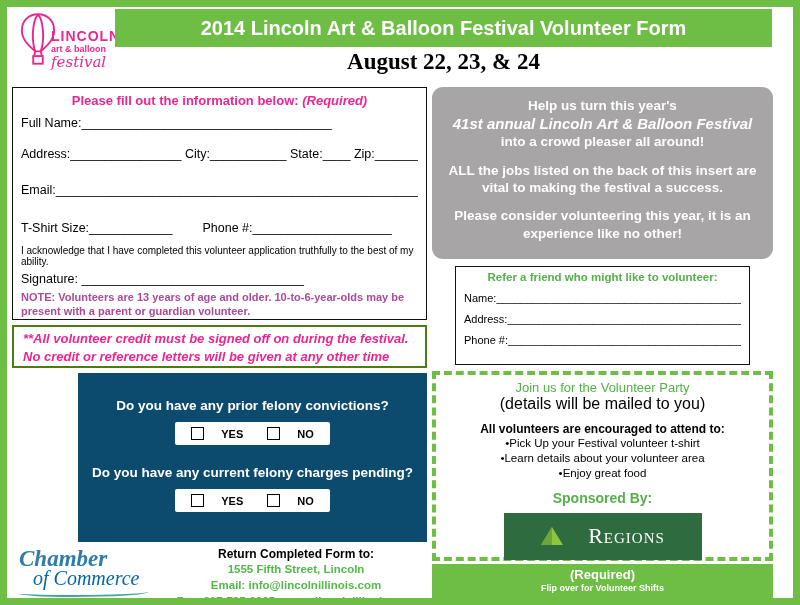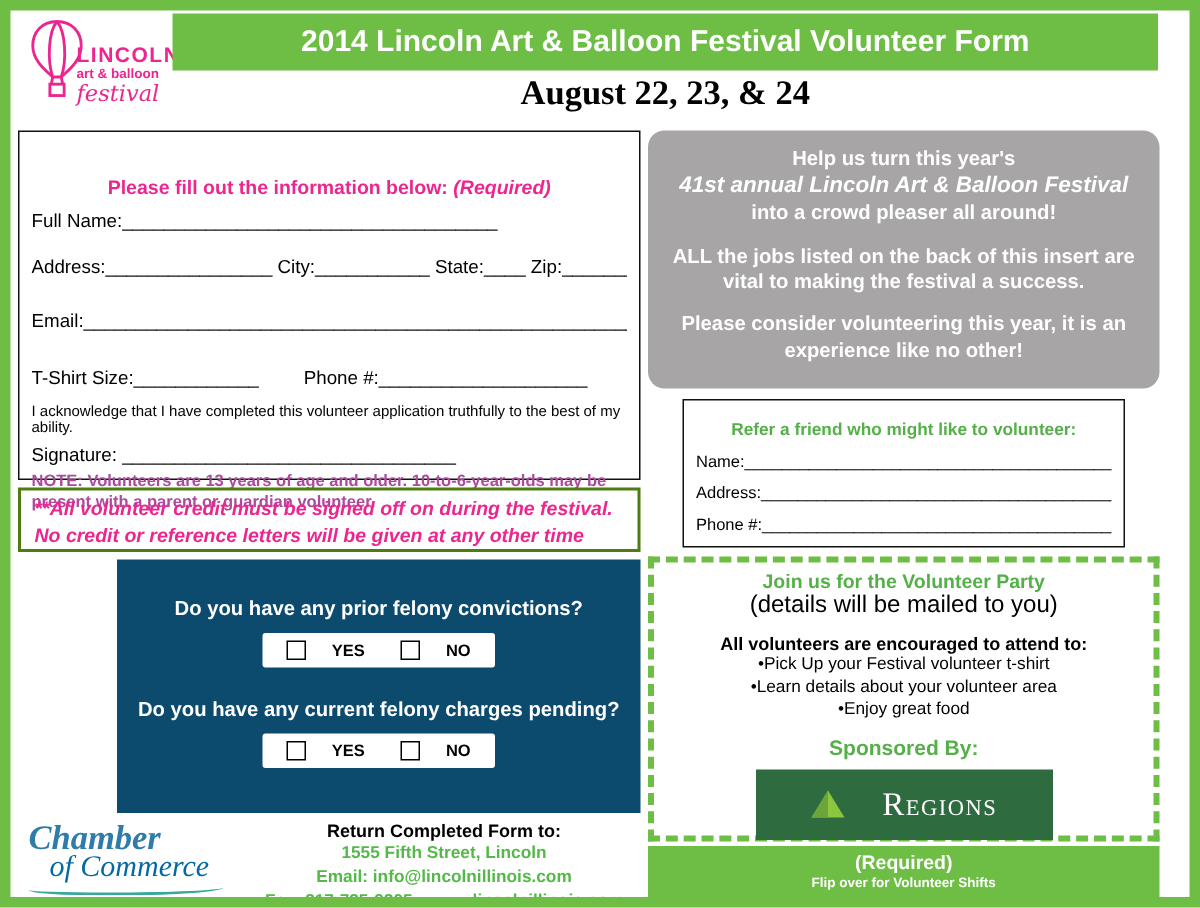--- a/index.html
+++ b/index.html
@@ -12,21 +12,21 @@
   .balloon{position:absolute;left:6px;top:4px;}
   .logo-text{position:absolute;left:38px;top:22px;line-height:1;}
   .logo-name{color:#ec268f;font-weight:bold;font-size:14px;letter-spacing:1px;}
   .logo-sub{color:#ec268f;font-weight:bold;font-size:9px;margin-top:2px;}
   .logo-script{color:#ec268f;font-family:"DejaVu Serif",serif;font-style:italic;font-size:15px;margin-top:1px;}
   .titlebar{left:108px;top:2px;width:657px;height:38px;background:#6ebe45;color:#fff;font-weight:bold;font-size:20px;display:flex;align-items:center;justify-content:center;}
   .dates{left:108px;top:42px;width:657px;text-align:center;font-family:"Liberation Serif",serif;font-weight:bold;font-size:23px;color:#000;}
 
   
   .formbox{left:5px;top:80px;width:415px;height:233px;border:1px solid #111;padding:5px 8px 0;box-sizing:border-box;font-size:12.5px;color:#000;}
-  .h-pink{text-align:center;color:#ec268f;font-weight:bold;font-size:13px;margin-top:24px;}
+  .h-pink{text-align:center;color:#ec268f;font-weight:bold;font-size:13px;}
   .h-pink .req{font-style:italic;}
   .fl{white-space:nowrap;overflow:hidden;}
   .fl.fn{margin-top:8px;}
   .fl.addr{margin-top:17px;}
   .fl.email{margin-top:22px;}
   .fl.tshirt{margin-top:24px;}
   .fl.tshirt .gap{display:inline-block;margin-left:30px;}
   .ack{margin-top:10px;font-size:10px;}
   .fl.sig{margin-top:5px;}
   .note{margin-top:4px;color:#ac4a9c;font-weight:bold;font-size:11px;line-height:1.3;}
@@ -50,26 +50,26 @@
   .ch3{font-size:6.8px;letter-spacing:1.6px;color:#3aa79d;text-transform:uppercase;margin-top:5px;white-space:nowrap;}
   .returnblk{left:158px;top:540px;width:262px;text-align:center;}
   .ret-h{font-size:12px;font-weight:bold;color:#000;}
   .ret-l{font-size:11.5px;font-weight:bold;color:#54b948;line-height:1.4;}
 
   
   .graybox{left:425px;top:80px;width:341px;height:172px;background:#a7a5a6;color:#fff;font-weight:bold;text-align:center;padding:10px 12px 0;box-sizing:border-box;font-size:13.5px;line-height:1.28;border-radius:11px;}
   .graybox .it{font-style:italic;font-size:15px;}
   .graybox .para{margin-top:11px;text-align:center;}
 
-  .referbox{left:448px;top:259px;width:295px;height:99px;border:1px solid #111;box-sizing:border-box;padding:14px 8px;}
+  .referbox{left:448px;top:259px;width:295px;height:99px;border:1px solid #111;box-sizing:border-box;padding:4px 8px;}
   .refer-h{text-align:center;color:#55b04a;font-weight:bold;font-size:11.5px;}
   .refer-l{font-size:11px;color:#000;margin-top:9px;white-space:nowrap;overflow:hidden;}
 
   .partybox{left:425px;top:364px;width:341px;height:190px;border:4px dashed #6ebe45;box-sizing:border-box;background:#fff;text-align:center;padding-top:5px;}
-  .party-h{color:#55b04a;font-weight:bold;font-size:13px;}
+  .party-h{color:#55b04a;font-weight:normal;font-size:13px;}
   .party-sub{font-size:16px;color:#000;}
   .party-attend{font-weight:bold;font-size:12px;margin-top:9px;color:#000;}
   .party-b{font-size:11.5px;line-height:1.3;color:#000;}
   .party-sp{color:#55b04a;font-weight:bold;font-size:14px;margin-top:9px;}
   .regions{display:inline-flex;margin-top:7px;width:198px;height:47px;background:#2e6b3f;align-items:center;justify-content:center;gap:24px;}
   .regions-txt{color:#fff;font-family:"Liberation Serif",serif;font-size:22px;font-variant:small-caps;letter-spacing:1px;}
 
   .reqbox{left:425px;top:557px;width:341px;height:34px;background:#6ebe45;color:#fff;text-align:center;padding-top:3px;box-sizing:border-box;}
   .req1{font-weight:bold;font-size:13px;}
   .req2{font-size:9px;font-weight:bold;margin-top:1px;}

